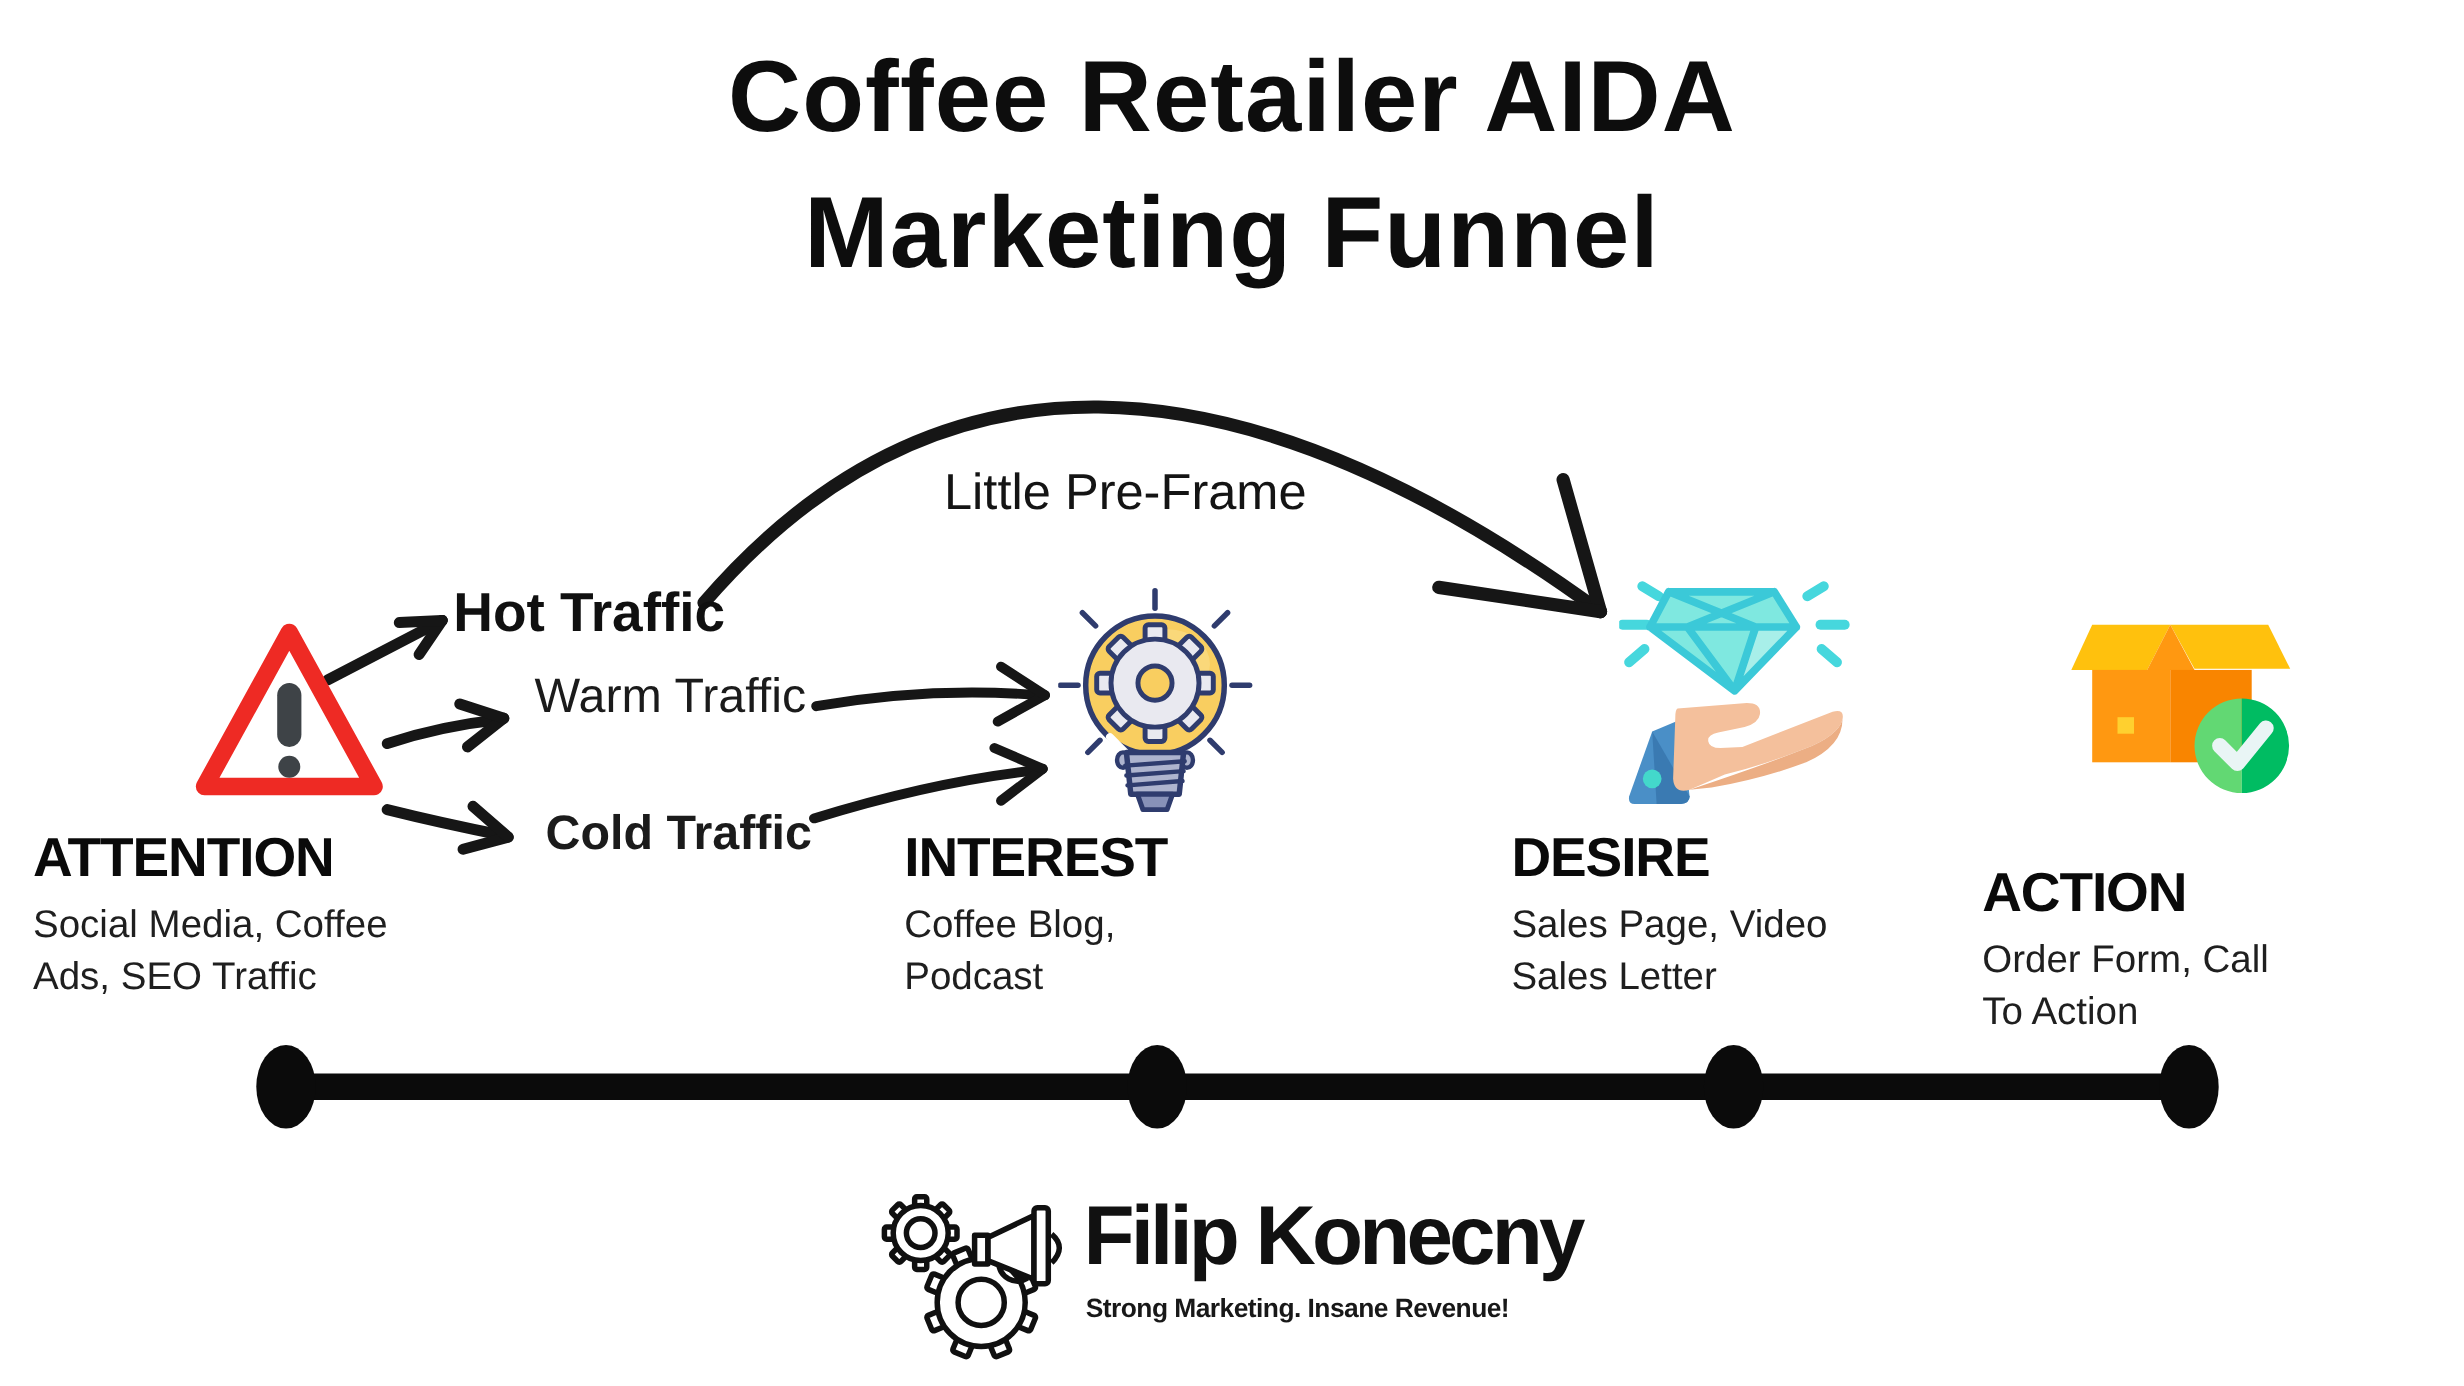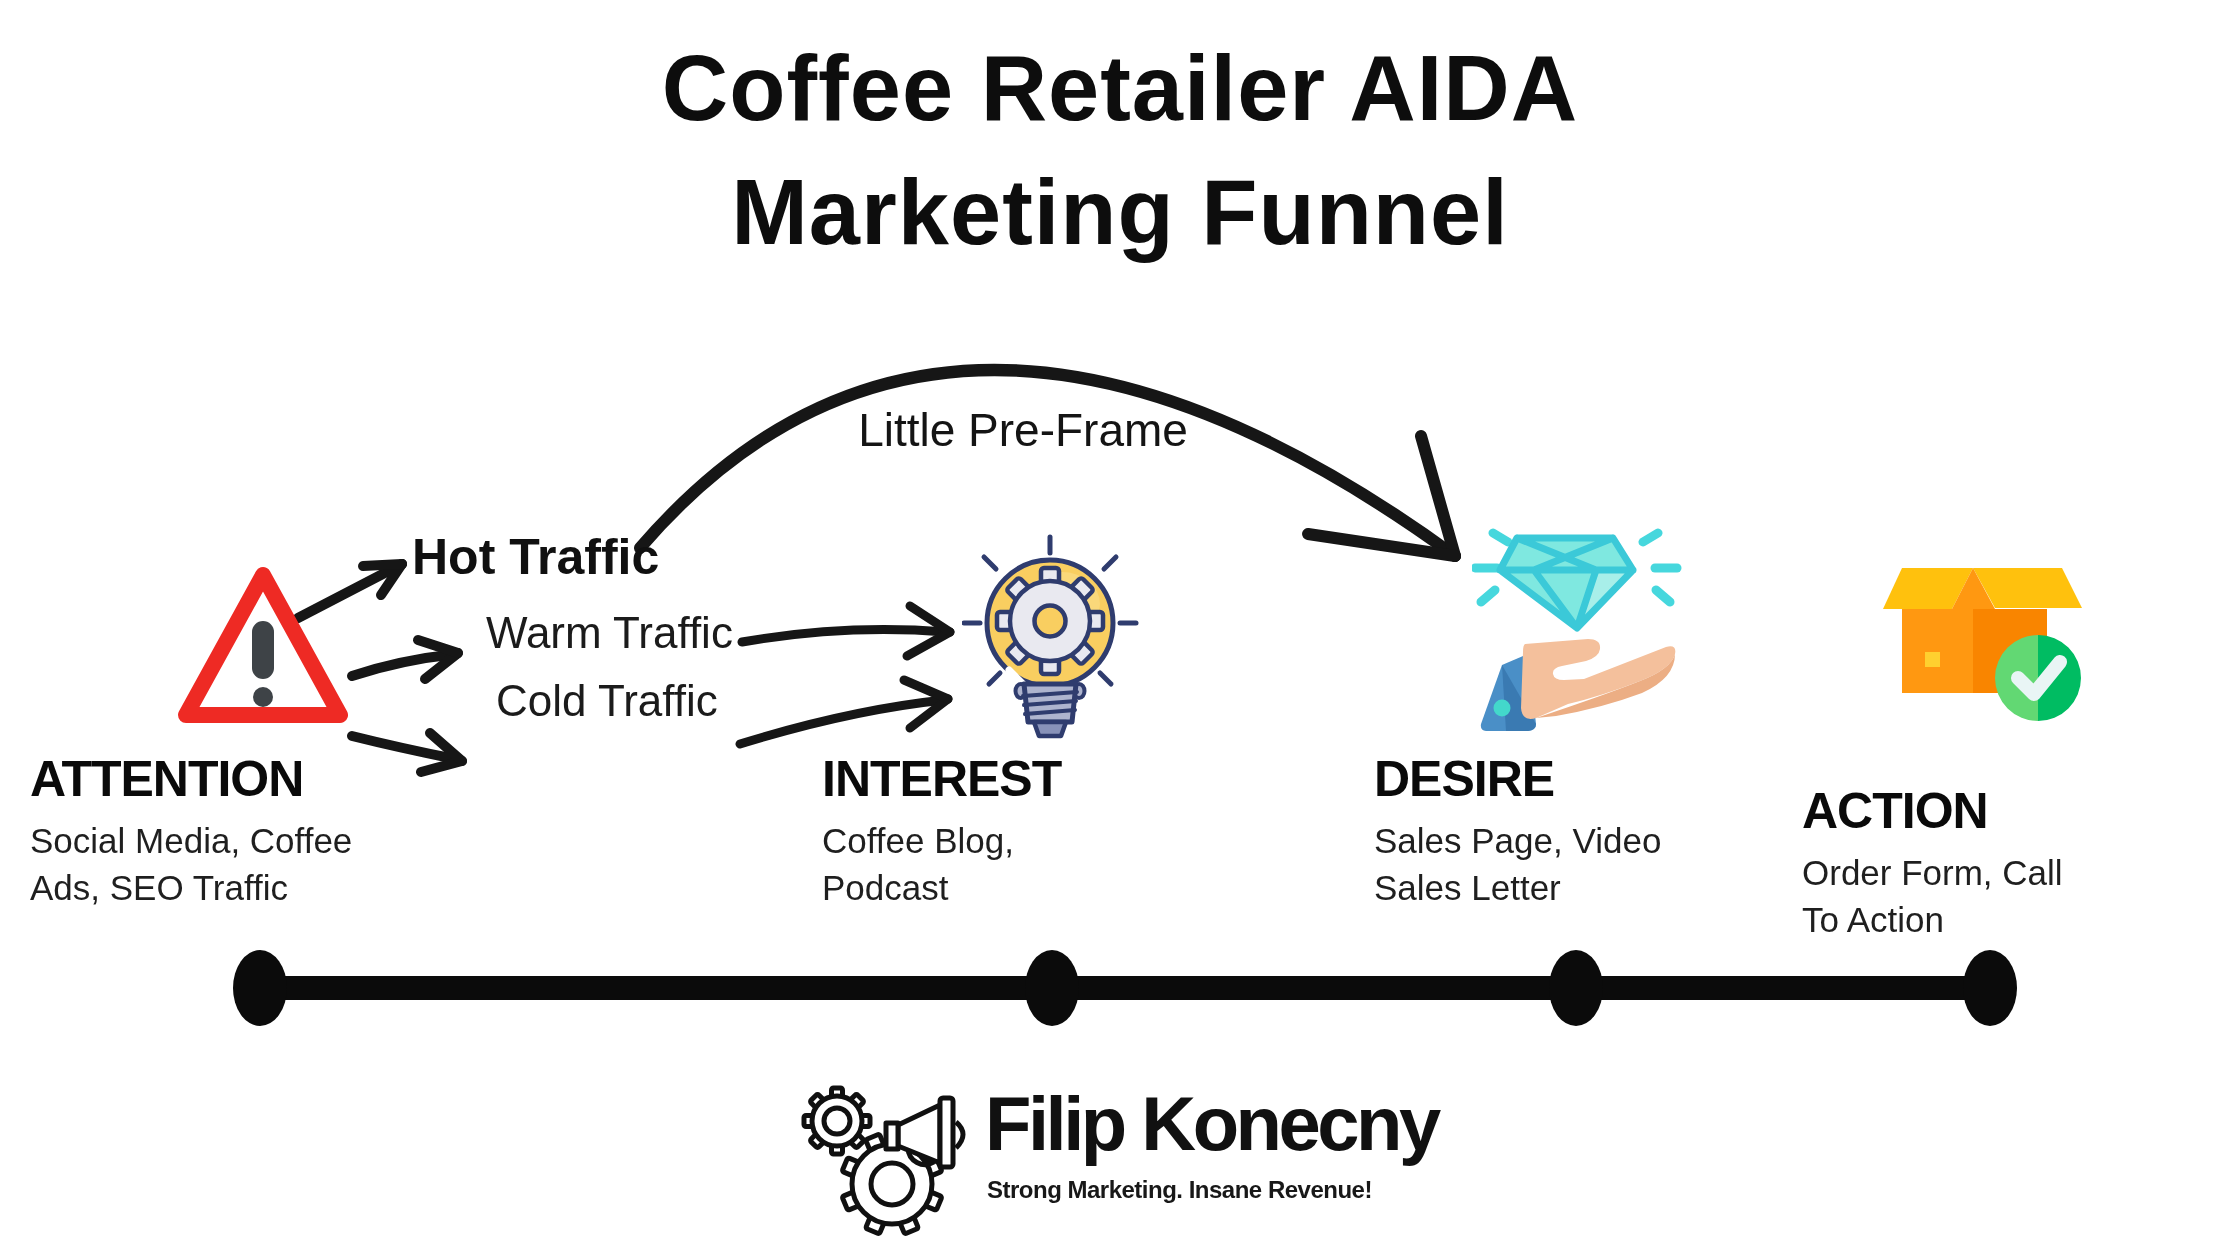--- a/index.html
+++ b/index.html
@@ -8,21 +8,21 @@
     font-family:"Liberation Sans","DejaVu Sans",sans-serif;color:var(--ink);padding-left:29px;
   }
   .abs{position:absolute;}
   h1#title{
     position:absolute;top:26px;left:0;width:2240px;margin:0;text-align:center;
     font-size:92px;line-height:124px;font-weight:800;letter-spacing:1px;color:#0d0d0d;
   }
   .traffic-label{position:absolute;font-size:44px;color:#1b1b1b;white-space:nowrap;}
   .traffic-label.hot{font-weight:800;font-size:50px;color:#101010;}
   #preframe{
-    position:absolute;left:773px;top:403px;width:500px;text-align:center;
+    position:absolute;left:773px;top:420px;width:500px;text-align:center;
     font-size:46px;color:#141414;white-space:nowrap;
   }
   .stage{position:absolute;top:750px;width:460px;text-align:left;}
   .stage h2{margin:0;font-size:50px;font-weight:800;letter-spacing:-1px;color:#0a0a0a;}
   .stage p{margin:9px 0 0 0;font-size:35px;line-height:47px;color:#1f1f1f;}
   #brand-name{
     position:absolute;left:985px;top:1080px;font-size:76px;font-weight:800;
     letter-spacing:-3.5px;color:#111;white-space:nowrap;
   }
   #brand-tagline{
@@ -82,21 +82,21 @@
       <line x1="240" y1="988" x2="2005" y2="988" stroke="#0b0b0b" stroke-width="24"></line>
       <ellipse cx="260" cy="988" rx="27" ry="38"></ellipse>
       <ellipse cx="1052" cy="988" rx="27" ry="38"></ellipse>
       <ellipse cx="1576" cy="988" rx="27" ry="38"></ellipse>
       <ellipse cx="1990" cy="988" rx="27" ry="38"></ellipse>
     </g>
   </svg>
 
   <div class="traffic-label hot" style="left:412px;top:528px;text-align:right;">Hot Traffic</div>
   <div class="traffic-label" style="left:486px;top:608px;">Warm Traffic</div>
-  <div class="traffic-label" style="left:496px;top:676px;">Cold Traffic</div>
+  <div class="traffic-label" style="left:496px;top:733px;font-weight:bold;">Cold Traffic</div>
 
   <div id="preframe">Little Pre-Frame</div>
 
   <svg class="abs" style="left:176px;top:563px;" width="174" height="166" viewBox="0 0 174 166">
     <path d="M87,12 L164,152 L10,152 Z" fill="#fff" stroke="var(--triangle_red)" stroke-width="16" stroke-linejoin="round"></path>
     <rect x="76" y="58" width="22" height="58" rx="11" fill="var(--exclamation_gray)"></rect>
     <circle cx="87" cy="134" r="10" fill="var(--exclamation_gray)"></circle>
   </svg>
 
   <svg class="abs" style="left:962px;top:532px;" width="180" height="215" viewBox="0 0 180 215">

